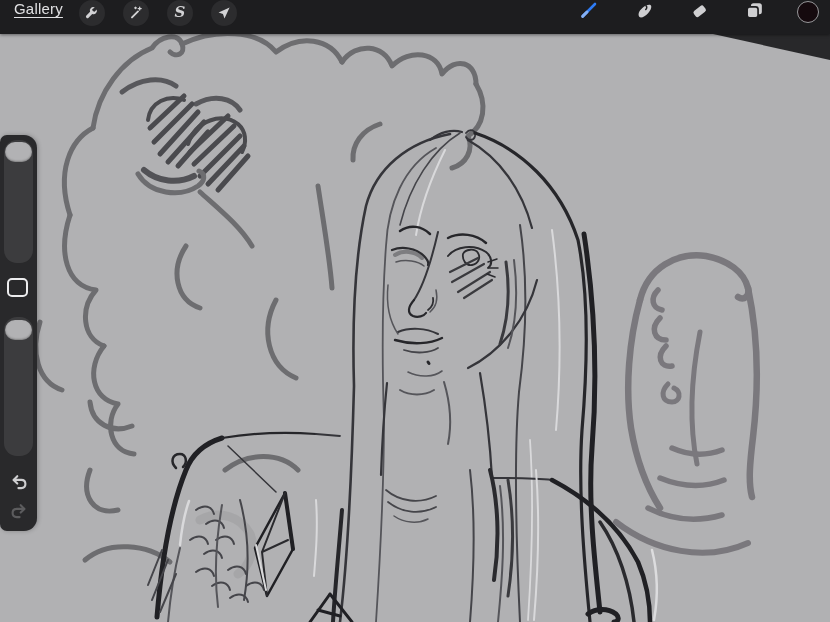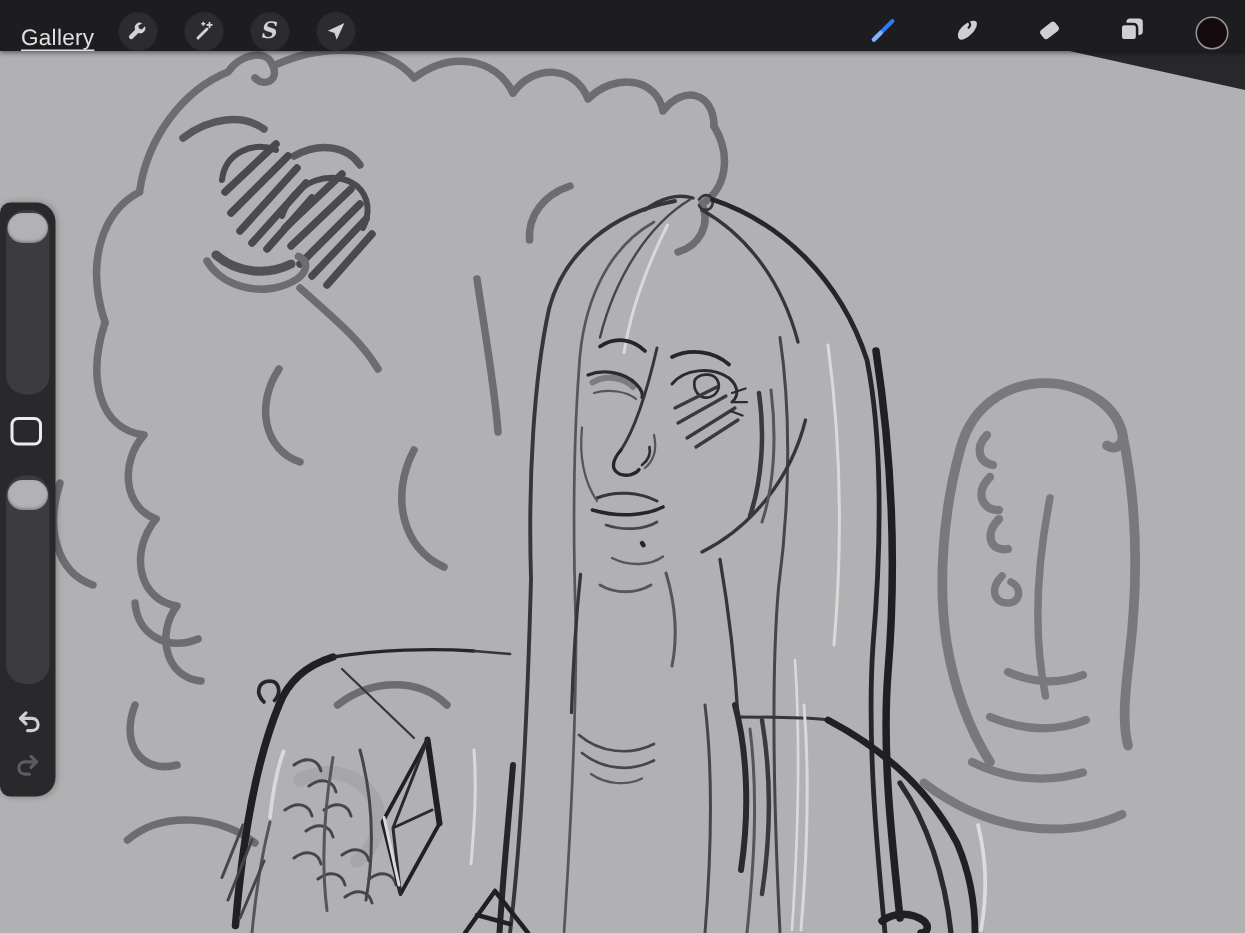--- a/index.html
+++ b/index.html
@@ -13,21 +13,21 @@
   .sketch{position:absolute;inset:0;z-index:1;}
   .corner-wedge{
     position:absolute;left:713px;top:34px;width:117px;height:26px;z-index:2;
     background:var(--outside-bg,#28282a);
     clip-path:polygon(0 0,100% 0,100% 100%);
   }
   
   .topbar{
     position:absolute;left:0;top:0;width:100%;height:34px;z-index:5;
     background:var(--topbar-bg,#1d1d1f);
-    display:flex;align-items:flex-end;
+    display:flex;align-items:flex-start;
     box-shadow:0 1px 3px rgba(0,0,0,.45);
   }
   .gallery-link{
     margin-left:14px;font-size:15px;letter-spacing:.2px;
     color:var(--gallery-color,#e0e0e2);text-decoration:underline;
     text-underline-offset:3px;cursor:pointer;
   }
   .tool-group-left{display:flex;align-items:center;gap:18px;margin-left:16px;}
   .circle-btn{
     width:26px;height:26px;border-radius:50%;

